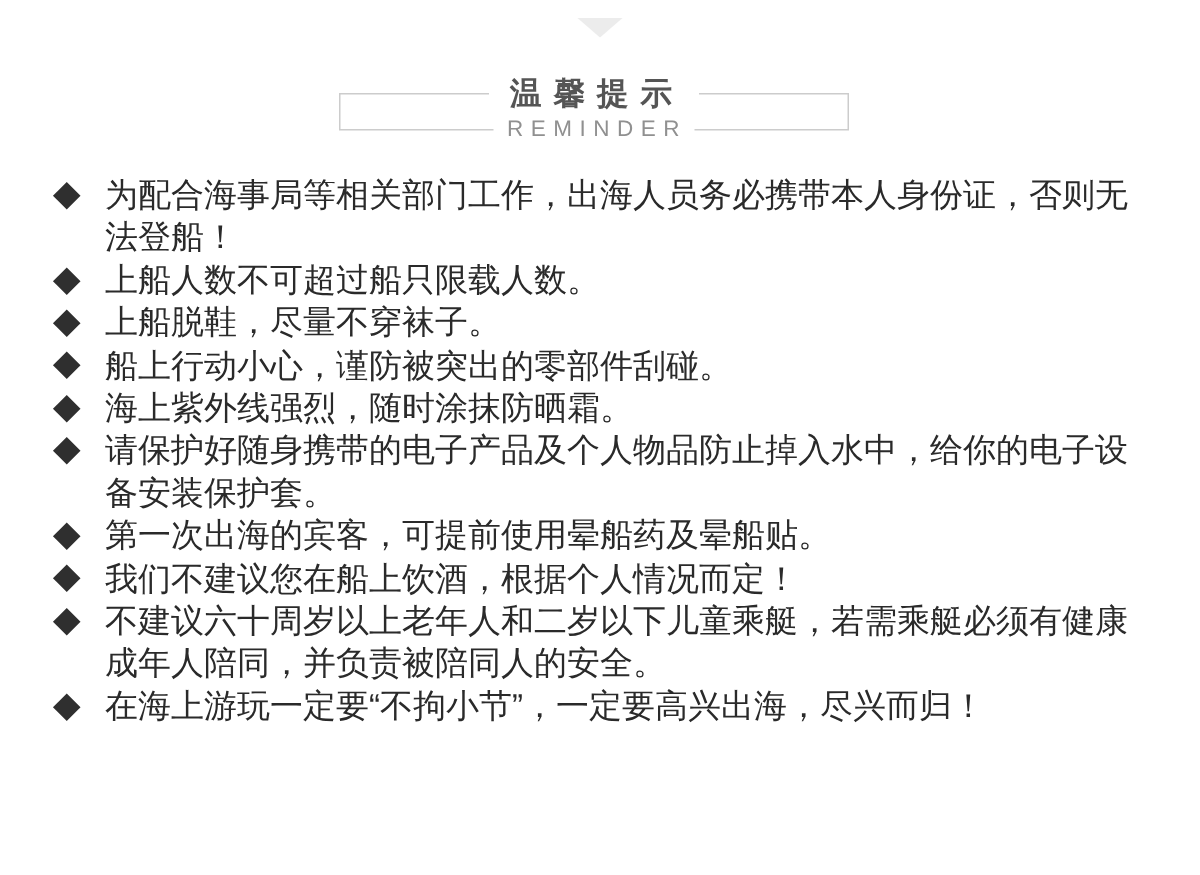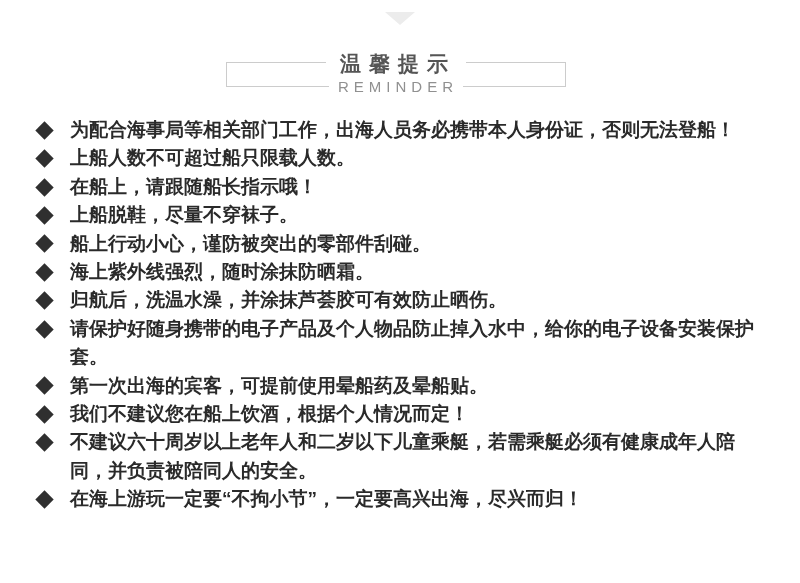--- a/index.html
+++ b/index.html
@@ -85,24 +85,23 @@
     position: absolute;
     left: 2px;
     top: 7.7px;
     width: 13px;
     height: 13px;
     background: var(--bullet-color, #2f2f2f);
     transform: rotate(45deg);
   }
   .text {
     flex: 1;
-    font-size: 19px;
+    font-size: 22px;
     line-height: 28.4px;
     color: var(--text-color, #2a2a2a);
-    font-weight: bold;
   }
 </style>
 </head>
 <body>
 
 <div class="triangle"></div>
 
 <div class="header-box">
   <h1 class="title">温馨提示</h1>
   <div class="subtitle">REMINDER</div>
@@ -116,26 +115,20 @@
     <span class="text">为配合海事局等相关部门工作，出海人员务必携带本人身份证，否则无法登船！</span>
   </li>
 
   <li class="item">
     <span class="bullet">
         <span class="diamond"></span>
       </span>
     <span class="text">上船人数不可超过船只限载人数。</span>
   </li>
 
-  <li class="item">
-    <span class="bullet">
-        <span class="diamond"></span>
-      </span>
-    <span class="text">在船上，请跟随船长指示哦！</span>
-  </li>
 
   <li class="item">
     <span class="bullet">
         <span class="diamond"></span>
       </span>
     <span class="text">上船脱鞋，尽量不穿袜子。</span>
   </li>
 
   <li class="item">
     <span class="bullet">
@@ -144,26 +137,20 @@
     <span class="text">船上行动小心，谨防被突出的零部件刮碰。</span>
   </li>
 
   <li class="item">
     <span class="bullet">
         <span class="diamond"></span>
       </span>
     <span class="text">海上紫外线强烈，随时涂抹防晒霜。</span>
   </li>
 
-  <li class="item">
-    <span class="bullet">
-        <span class="diamond"></span>
-      </span>
-    <span class="text">归航后，洗温水澡，并涂抹芦荟胶可有效防止晒伤。</span>
-  </li>
 
   <li class="item">
     <span class="bullet">
         <span class="diamond"></span>
       </span>
     <span class="text">请保护好随身携带的电子产品及个人物品防止掉入水中，给你的电子设备安装保护套。</span>
   </li>
 
   <li class="item">
     <span class="bullet">

